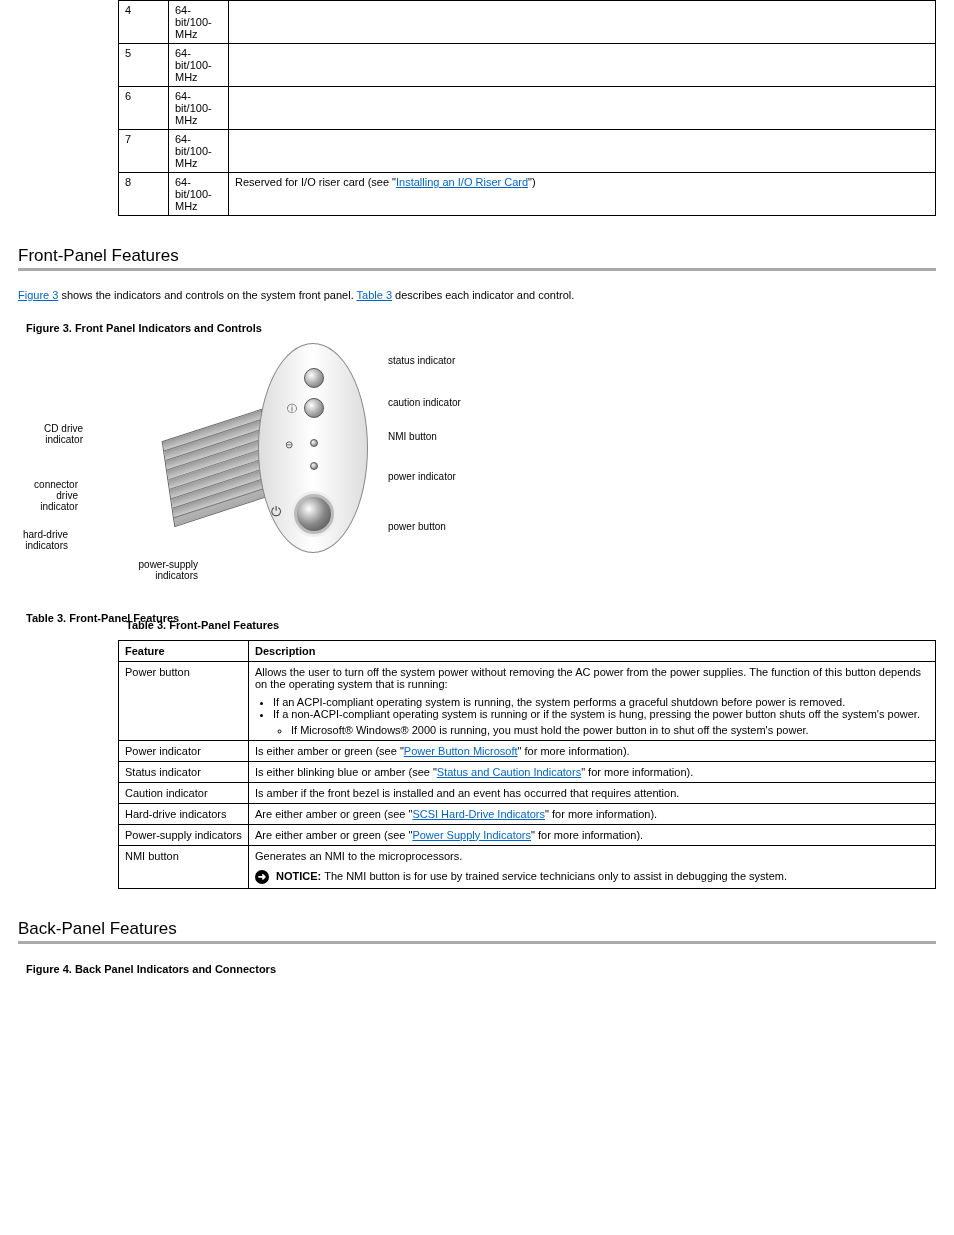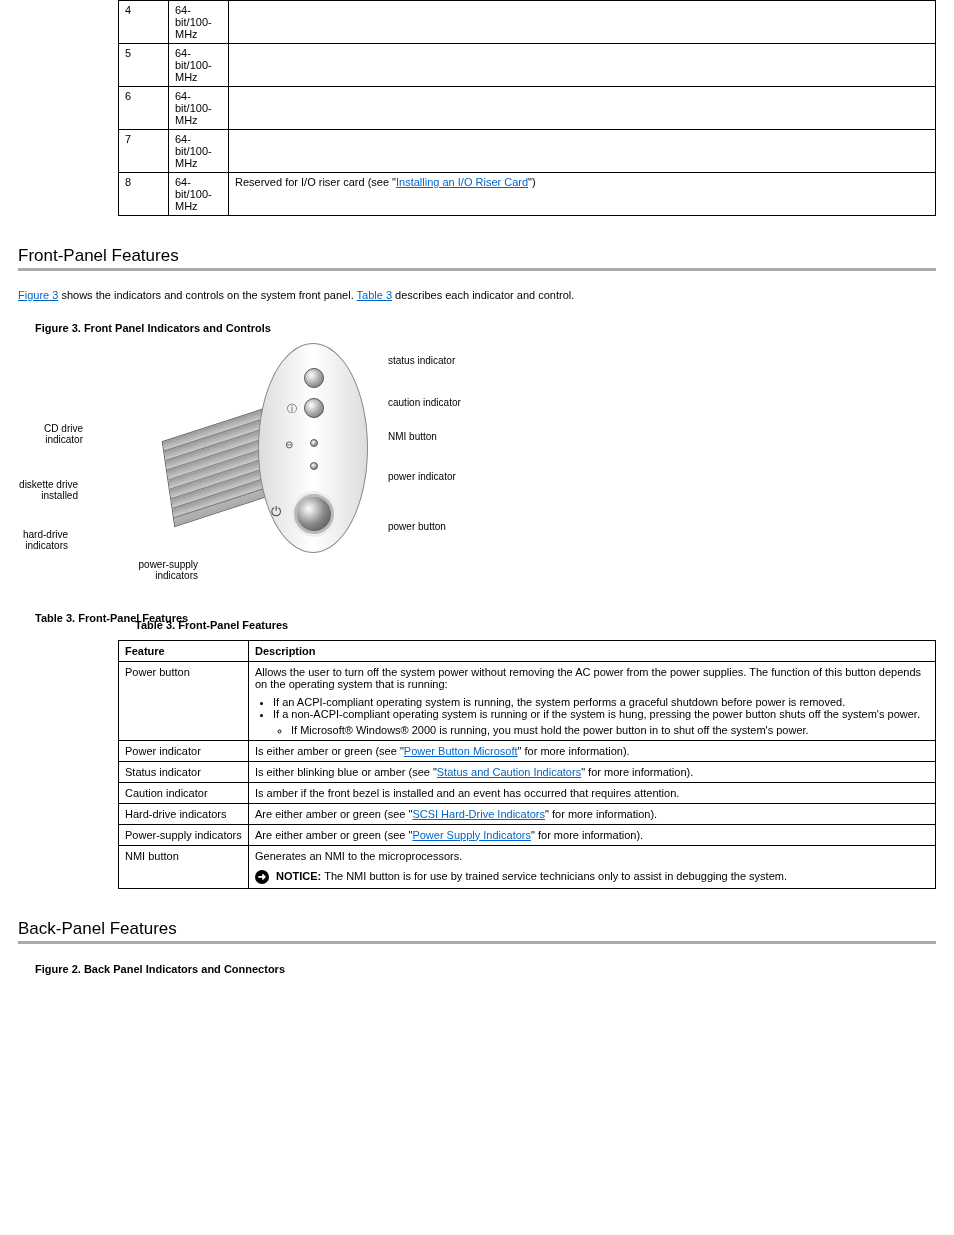--- a/index.html
+++ b/index.html
@@ -30,21 +30,21 @@
   .col-narrow-2 { width: 60px; }
   h2.section {
     font-size: 17px;
     font-weight: normal;
     margin: 30px 0 6px 0;
     border-bottom: 3px solid #aaa;
     padding-bottom: 2px;
   }
   p { margin: 17px 0; font-size: 11px; line-height: 1.4; }
   a.link { color: #0066cc; text-decoration: underline; }
-  .fig-caption { font-weight: bold; margin: 18px 0 6px 17px; font-size: 11px; }
+  .fig-caption { font-weight: bold; margin: 18px 0 6px 8px; font-size: 11px; }
   .figure-area {
     width: 470px;
     height: 250px;
     position: relative;
     margin-bottom: 10px;
   }
   .oval {
     position: absolute;
     left: 240px; top: 0;
     width: 110px; height: 210px;
@@ -186,21 +186,21 @@
       <div class="powerbtn"></div>
     </div>
 
     <div class="callout-right" style="left:370px;top:12px">status indicator</div>
     <div class="callout-right" style="left:370px;top:54px">caution indicator</div>
     <div class="callout-right" style="left:370px;top:88px">NMI button</div>
     <div class="callout-right" style="left:370px;top:128px;line-height:1.1"><span>power indicator</span></div>
     <div class="callout-right" style="left:370px;top:178px">power button</div>
 
     <div class="callout-left" style="left:11px;top:80px;width:54px"><span>CD drive indicator</span></div>
-    <div class="callout-left" style="left:0;top:136px;width:60px"><span>diskette drive installed</span></div>
+    <div class="callout-left" style="left:0;top:136px;width:60px"><span>connector drive indicator</span></div>
     <div class="callout-left" style="left:0;top:186px;width:50px"><span>hard-drive indicators</span></div>
     <div class="callout-left" style="left:18;top:216px;width:80px"><span>power-supply indicators</span></div>
   </div>
 
   <p class="fig-caption">
     Table 3. Front-Panel Features
   </p>
 
   <div class="padleft" style="margin-top:-26px">
     <p class="fig-caption">Table 3. Front-<b>Panel Features</b></p>
@@ -272,15 +272,15 @@
           </div>
         </td>
       </tr>
     </tbody>
       </table>
   </div>
 
   <h2 class="section">Back-Panel Features</h2>
 
 
-  <p class="fig-caption">Figure 2. Back Panel Indicators and Connectors</p>
+  <p class="fig-caption">Figure 4. Back Panel Indicators and Connectors</p>
 
 </div>
 
 </body></html>

